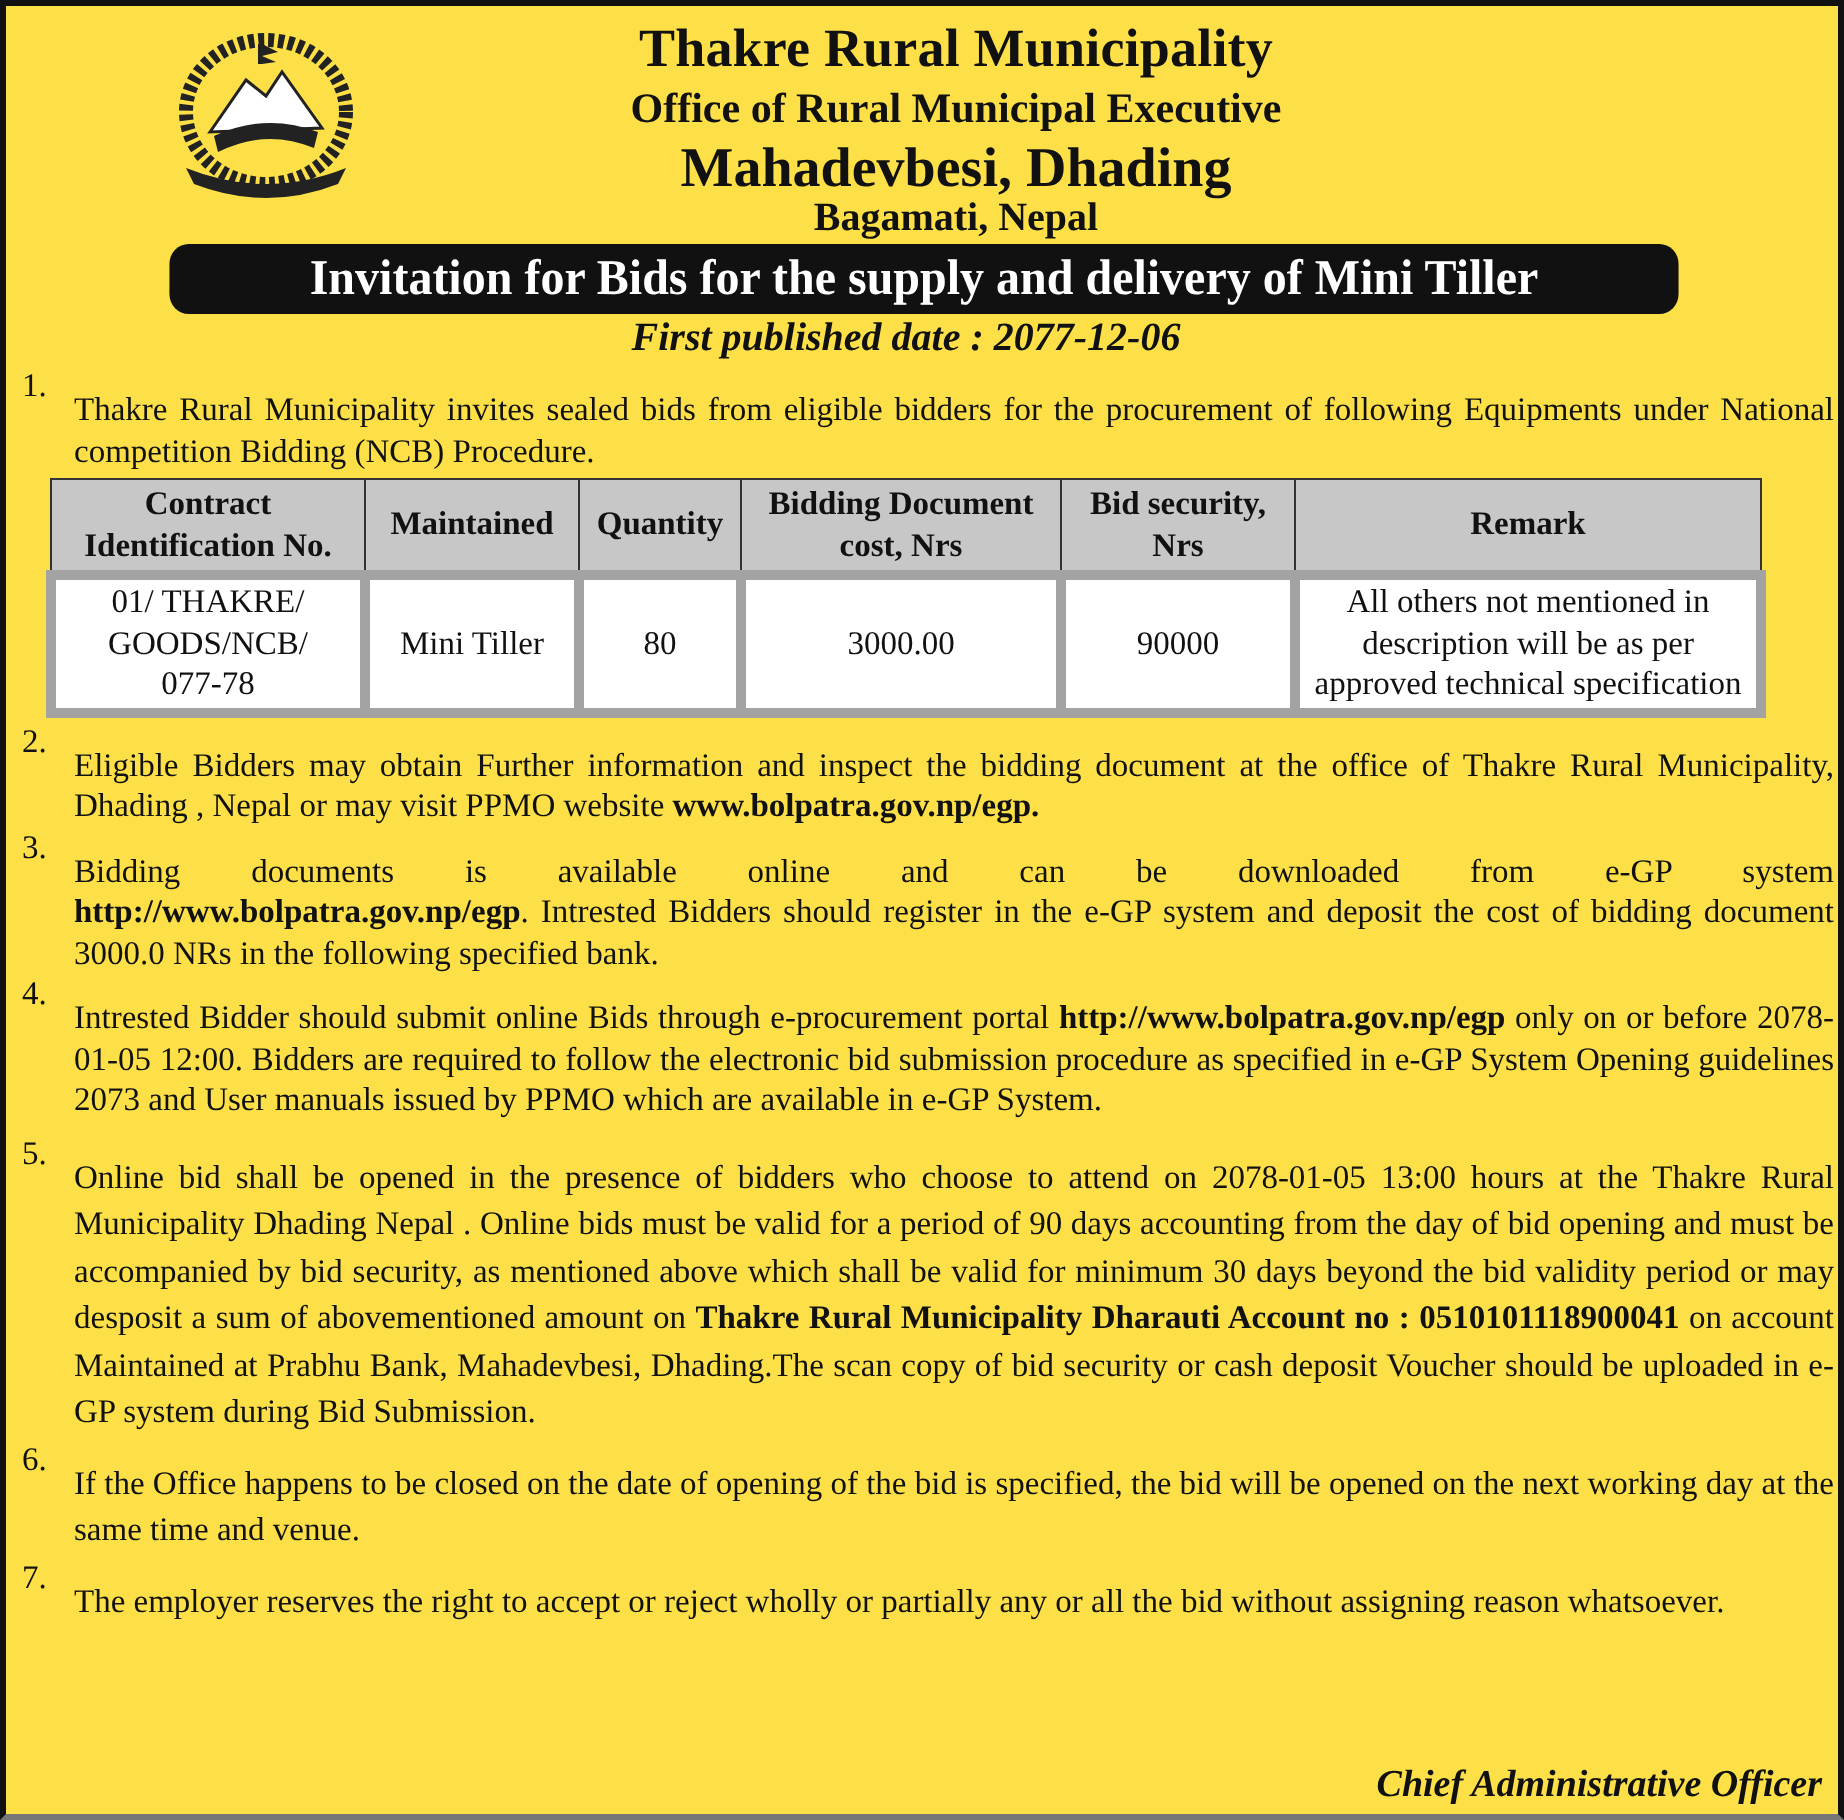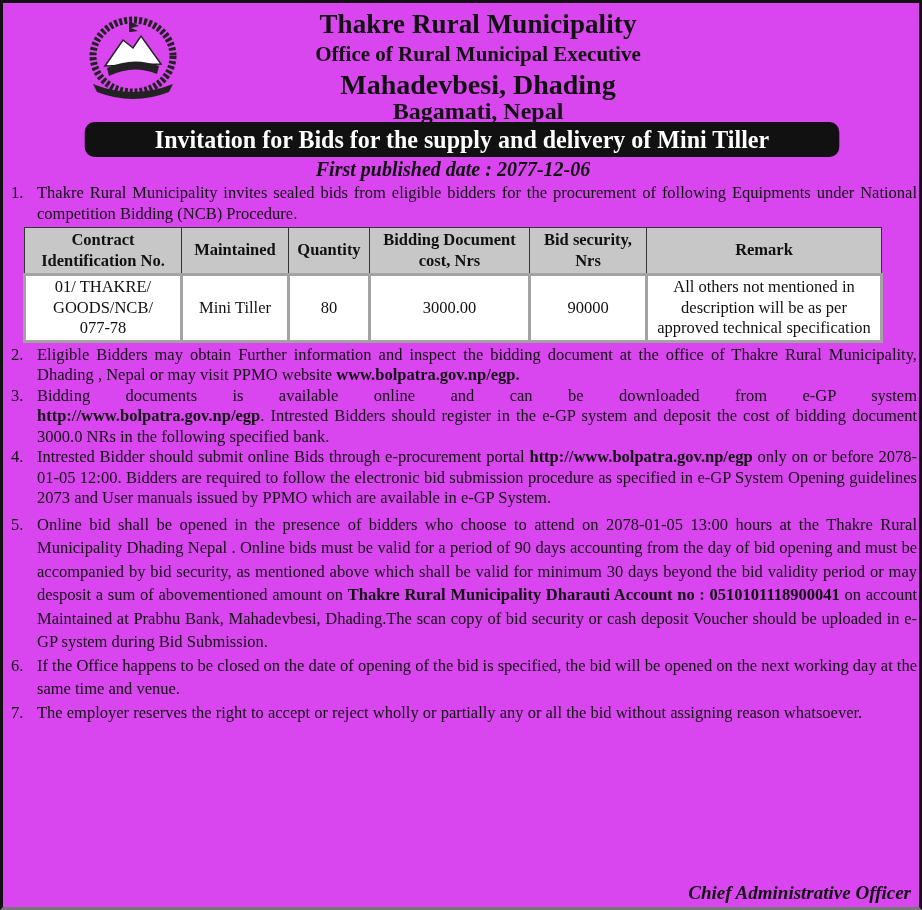--- a/index.html
+++ b/index.html
@@ -11,64 +11,64 @@
     }
     .page {
       position: relative;
       width: 916px; height: 904px;
       border-left: 3px solid #111;
       border-top: 3px solid #111;
       border-right: 3px solid #111;
       border-bottom: 3px solid #777;
       box-sizing: border-box;
       width: 922px; height: 910px;
-      background: #d946ef;
+      background: #fde047;
     }
     .emblem {
       position: absolute; left: 80px; top: 13px;
       width: 100px; height: 84px;
     }
     .header {
       position: absolute; left: 250px; top: 8px; width: 450px;
       text-align: center; font-weight: bold; line-height: 1;
     }
     .header .t1 { font-size: 27px; margin-top: 0; letter-spacing: 0.1px; }
     .header .t2 { font-size: 21px; margin-top: 6px; }
     .header .t3 { font-size: 28px; margin-top: 6px; }
-    .header .t4 { font-size: 24px; margin-top: 0; }
+    .header .t4 { font-size: 20px; margin-top: 0; }
     .banner {
       position: absolute; left: 66px; top: 119px; width: 786px; height: 35px;
       background: #111; color: #fff; border-radius: 10px;
       text-align: center; font-weight: bold;
       font-size: 25px; line-height: 35px;
       transform: scaleX(0.96); transform-origin: center;
       white-space: nowrap;
     }
     .pubdate {
       position: absolute; left: 0; right: 16px; top: 155px;
       text-align: center; font-weight: bold; font-style: italic; font-size: 20px;
     }
     .body {
       position: absolute; left: 8px; top: 180px; width: 906px;
       font-size: 16.5px; line-height: 20.5px;
     }
     .item { display: flex; }
     .item .num { width: 26px; flex: none; }
-    .item .txt { flex: 1; text-align: justify; }
+    .item .txt { flex: 1; text-align: justify; margin-top: 12px; }
     b { font-weight: bold; }
     table.bids {
       border-collapse: collapse; margin: 3px 0 0 12px; width: 860px;
       font-size: 16.5px; line-height: 20.5px;
     }
     table.bids th {
       background: #c7c7c7; font-weight: bold; border: 1px solid #333;
       padding: 2px 3px; text-align: center; vertical-align: middle;
     }
     table.bids td {
-      border: 3px solid #a3a3a3; padding: 2px 3px; text-align: center; vertical-align: middle;
+      border: 5px solid #a3a3a3; padding: 2px 3px; text-align: center; vertical-align: middle;
       background: #fff;
     }
     .bankinfo { padding-left: 76px; font-weight: bold; }
     .sp5 { line-height: 23.5px; }
     .signature {
       position: absolute; right: 8px; top: 879px;
       font-weight: bold; font-size: 19px; font-style: italic;
     }
   </style>
 </head>

